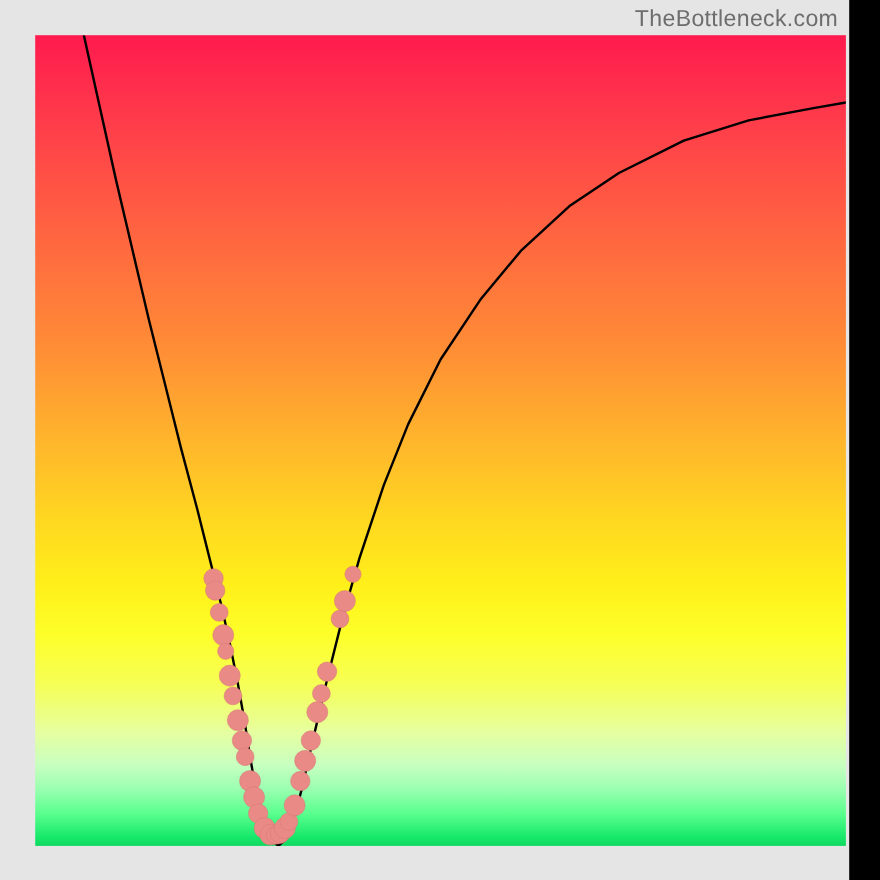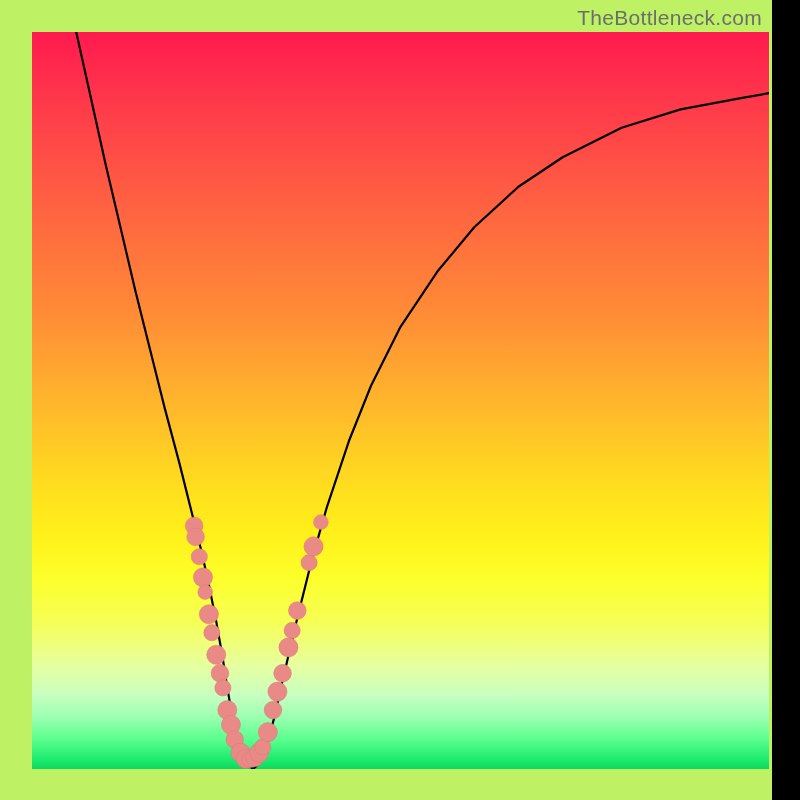--- a/index.html
+++ b/index.html
@@ -8,21 +8,21 @@
     width: 800px;
     height: 800px;
     overflow: hidden;
     background: #000;
     font-family: Arial, Helvetica, sans-serif;
   }
   .outer {
     position: relative;
     width: 772px;
     height: 800px;
-    background: #bef264;
+    background: #e5e5e5;
   }
   .plot-area {
     position: absolute;
     left: 32px;
     top: 32px;
     width: 737px;
     height: 737px;
     background: linear-gradient(
       to bottom,
       #ff1a4e 0%,

